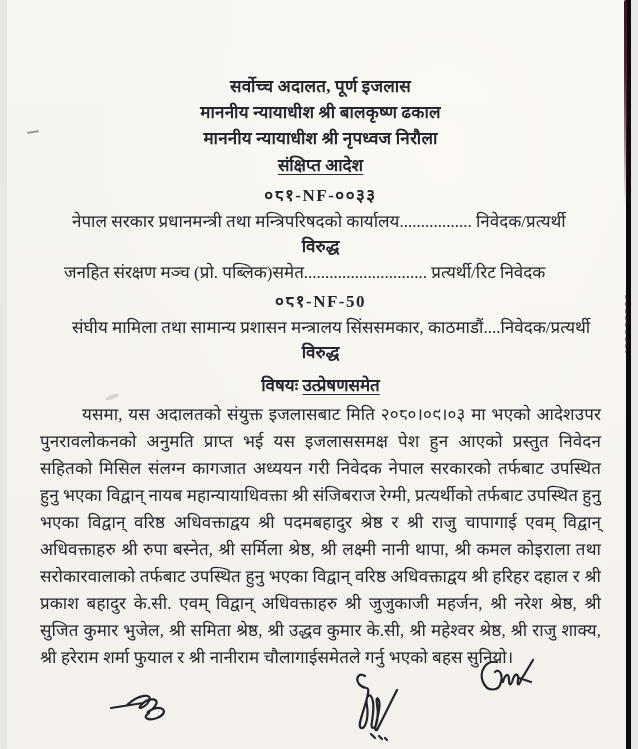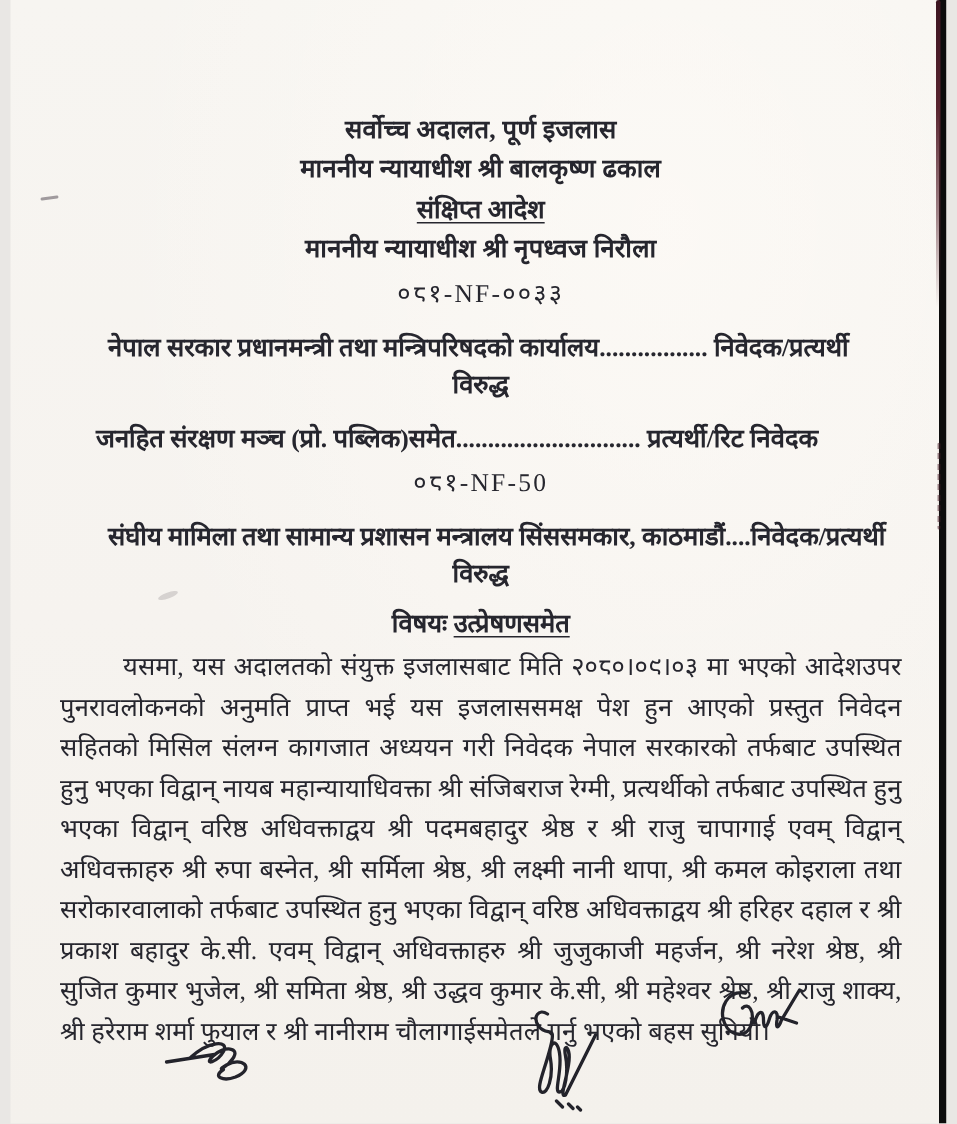--- a/index.html
+++ b/index.html
@@ -48,27 +48,27 @@
   }
   .center{text-align:center;}
   .hdr{font-weight:600;letter-spacing:.2px;}
   .order-title{
     display:inline-block;font-weight:700;
     text-decoration:underline;text-underline-offset:3px;
     margin-top:1px;
   }
   .case-block{margin-top:2px;}
   .case-no{
-    text-align:center;font-weight:400;letter-spacing:1.5px;
+    text-align:center;font-weight:700;letter-spacing:1.5px;
     margin-top:5px;line-height:24px;
   }
   .party-line{
     white-space:nowrap;overflow:hidden;
-    padding-left:32px;line-height:24px;margin-top:12px;
-    font-weight:700;
+    padding-left:32px;line-height:24px;margin-top:2px;
+    font-weight:400;
   }
   .party-line.second{padding-left:24px;}
   .versus{text-align:center;line-height:24px;margin-top:1px;font-weight:600;}
   .subject-line{
     text-align:center;font-weight:700;line-height:26px;margin-top:8px;
   }
   .subject-line .subj-value{
     text-decoration:underline;text-underline-offset:3px;margin-top:28px;
   }
   .body-par{
@@ -94,24 +94,24 @@
   <div class="edge-bar"></div>
   <div class="spine-line"></div>
   <div class="spine-line-2"></div>
   <div class="pen-mark"></div>
   <div class="smudge"></div>
 
   <div class="content">
 
     <div class="center hdr">सर्वोच्च अदालत, पूर्ण इजलास</div>
     <div class="center hdr">माननीय न्यायाधीश श्री बालकृष्ण ढकाल</div>
+    <div class="center hdr">माननीय न्यायाधीश श्री नृपध्वज निरौला</div>
     <div class="center">
       <span class="order-title">संक्षिप्त आदेश</span>
     </div>
-    <div class="center hdr">माननीय न्यायाधीश श्री नृपध्वज निरौला</div>
 
     <div class="case-block">
       <div class="case-no">०८१-NF-००३३</div>
       <div class="party-line">नेपाल सरकार प्रधानमन्त्री तथा मन्त्रिपरिषदको कार्यालय................. निवेदक/प्रत्यर्थी</div>
       <div class="versus">विरुद्ध</div>
       <div class="party-line second">जनहित संरक्षण मञ्च (प्रो. पब्लिक)समेत............................. प्रत्यर्थी/रिट निवेदक</div>
     </div>
 
     <div class="case-block">
       <div class="case-no">०८१-NF-50</div>

